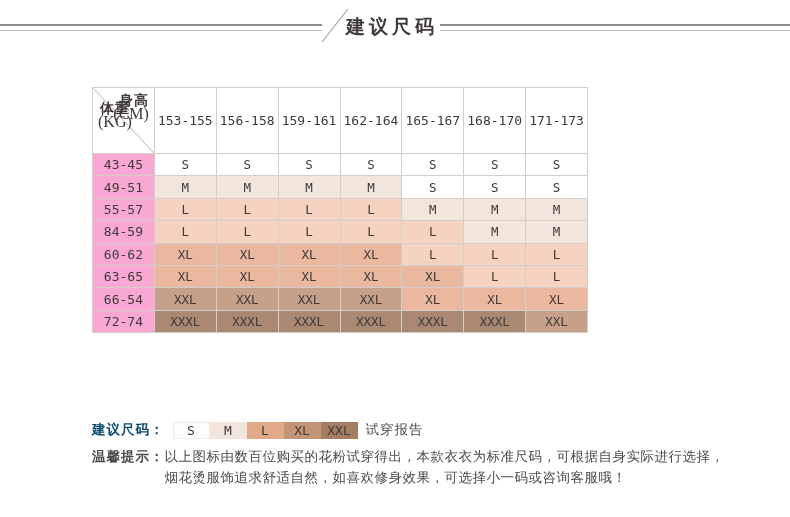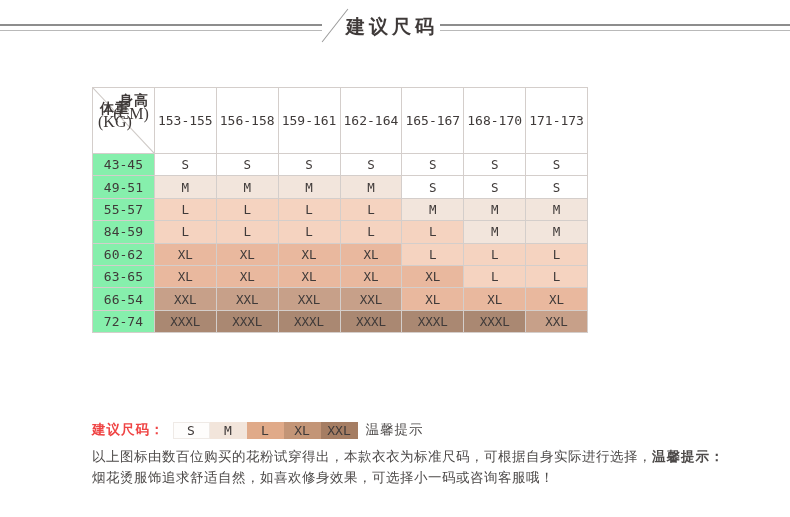--- a/index.html
+++ b/index.html
@@ -27,33 +27,33 @@
     position:absolute;left:92px;top:87px;width:496px;
     border-collapse:collapse;table-layout:fixed;
     font-family:"DejaVu Sans Mono","Liberation Mono",monospace;
   }
   #size-table th,#size-table td{
     border:1px solid #d4cecb;text-align:center;vertical-align:middle;
     font-weight:normal;color:#3f3a39;padding:0;
   }
   #size-table thead th{height:65px;font-size:13px;background:#ffffff;}
   #size-table tbody tr{height:22.4px;}
-  #size-table tbody th{font-size:13px;background:#86efac;}
+  #size-table tbody th{font-size:13px;background:#f9a8d4;}
   #size-table tbody td{font-size:12.5px;}
   th.corner{position:relative;overflow:hidden;}
   th.corner svg{position:absolute;left:0;top:0;width:100%;height:100%;display:block;}
   .c-tr{position:absolute;right:5px;top:6px;text-align:right;line-height:13px;
         font-family:"DejaVu Sans","Liberation Sans",sans-serif;}
   .c-bl{position:absolute;left:5px;bottom:24px;text-align:center;line-height:13px;
         font-family:"DejaVu Sans","Liberation Sans",sans-serif;margin-top:35px;}
   .c-tr b,.c-bl b{font-size:14px;letter-spacing:1px;}
   .c-tr span,.c-bl span{font-size:16px;font-family:Liberation Serif, serif;}
   
   #legend{position:absolute;left:92px;top:421px;display:flex;align-items:center;}
-  #legend-label{font-weight:bold;font-size:13.5px;color:#ef4444;letter-spacing:1px;margin-right:8px;white-space:nowrap;}
+  #legend-label{font-weight:bold;font-size:13.5px;color:#0c4a6e;letter-spacing:1px;margin-right:8px;white-space:nowrap;}
   .legend-strip{display:flex;}
   .legend-swatch{width:37px;height:17px;line-height:17px;text-align:center;font-size:13px;
                  font-family:"DejaVu Sans Mono","Liberation Mono",monospace;color:#3f3a39;}
   .legend-swatch:first-child{outline:1px solid #efeae6;outline-offset:-1px;}
   #legend-note{margin-left:8px;font-size:13.5px;color:#4c4948;letter-spacing:1px;white-space:nowrap;}
   
   #tips{position:absolute;left:92px;top:446px;width:660px;display:flex;}
   #tips-label{font-weight:bold;font-size:13.5px;color:#4c4948;letter-spacing:1px;white-space:nowrap;line-height:21px;}
   #tips-text{font-size:13.5px;color:#4c4948;line-height:21px;letter-spacing:0.5px;}
 </style>
@@ -174,22 +174,22 @@
 
 <div id="legend">
   <span id="legend-label">建议尺码：</span>
   <span class="legend-strip" id="legend-strip">
       <span class="legend-swatch" style="background: rgb(254, 253, 252);">S</span>
       <span class="legend-swatch" style="background: rgb(242, 229, 219);">M</span>
       <span class="legend-swatch" style="background: rgb(224, 170, 137);">L</span>
       <span class="legend-swatch" style="background: rgb(195, 149, 119);">XL</span>
       <span class="legend-swatch" style="background: rgb(165, 125, 99);">XXL</span>
     </span>
-  <span id="legend-note">温馨提示</span>
+  <span id="legend-note">试穿报告</span>
 </div>
 
 <div id="tips">
+  <span id="tips-label">温馨提示：</span>
   <span id="tips-text">
     <div>以上图标由数百位购买的花粉试穿得出，本款衣衣为标准尺码，可根据自身实际进行选择，</div>
     <div>烟花烫服饰追求舒适自然，如喜欢修身效果，可选择小一码或咨询客服哦！</div>
   </span>
-  <span id="tips-label">温馨提示：</span>
 </div>
 
 </body></html>

